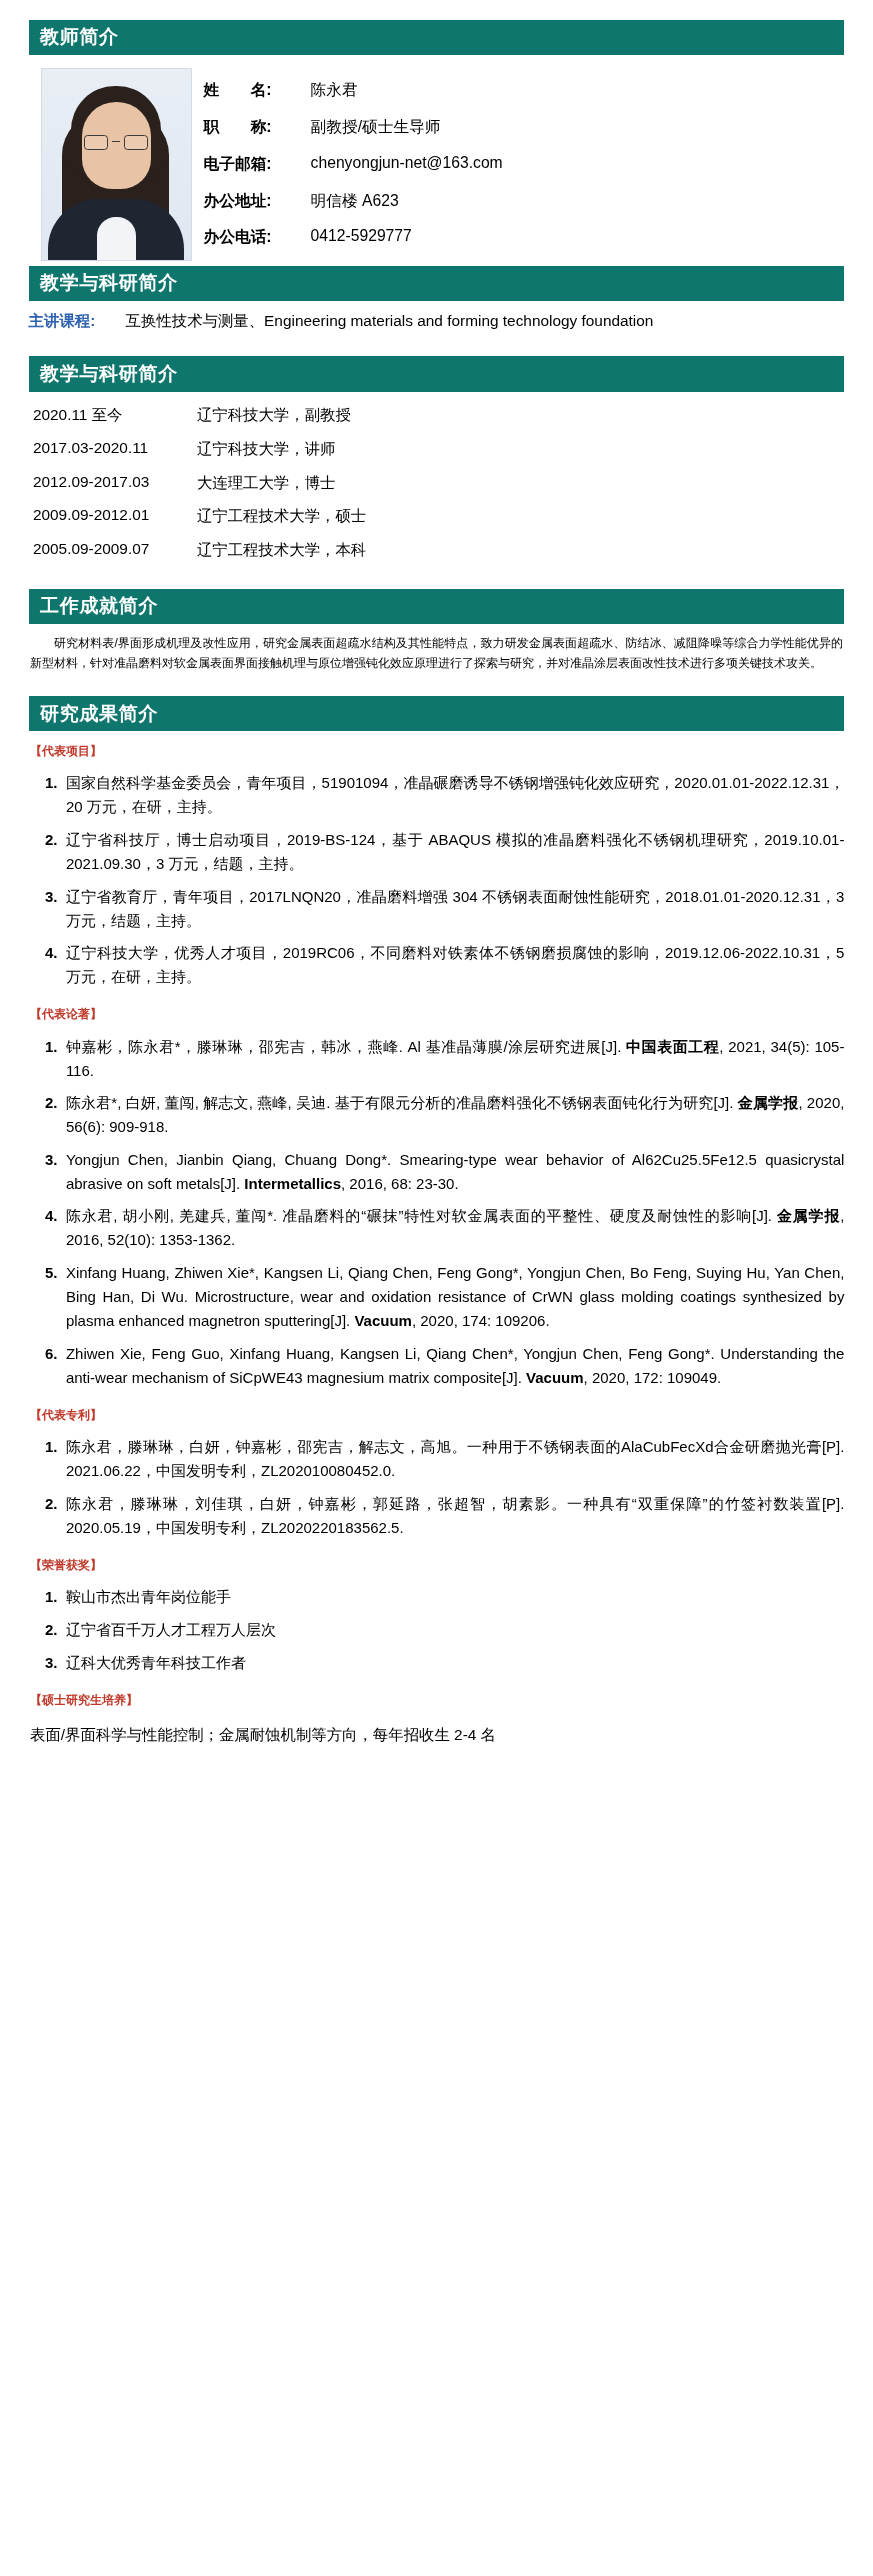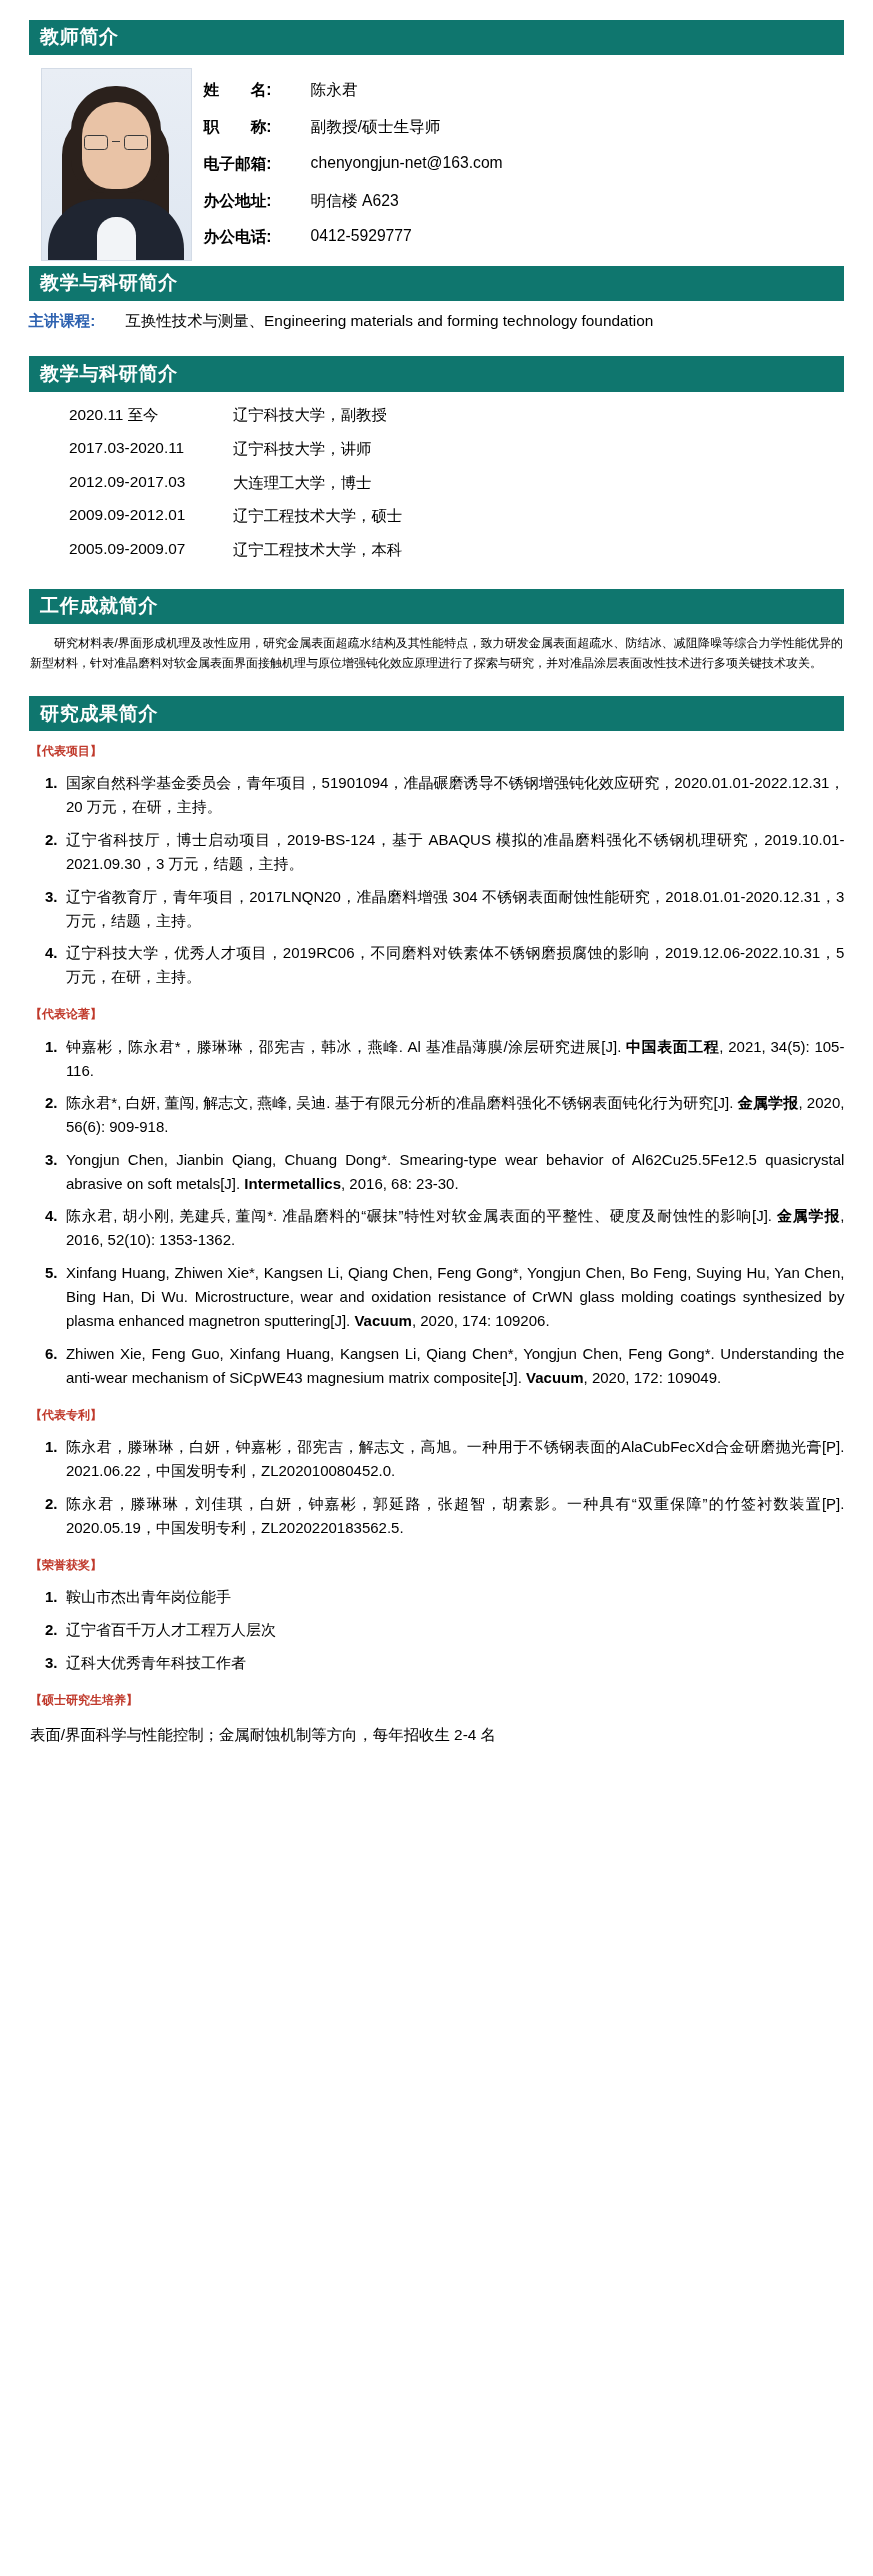--- a/index.html
+++ b/index.html
@@ -169,21 +169,20 @@
     flex: 1 1 auto;
     text-align: justify;
   }
 
   
   .resume { padding: 7.1px 0 2.9px 0; }
   .resume-row {
     display: flex;
     font-size: 15.4px;
     padding: 6.4px 0;
-    margin-left: 36px;
   }
   .resume-row .date {
     flex: 0 0 164px;
     padding-left: 4.3px;
   }
   .resume-row .what { flex: 1 1 auto; }
 
   
   .para {
     font-size: 12px;

